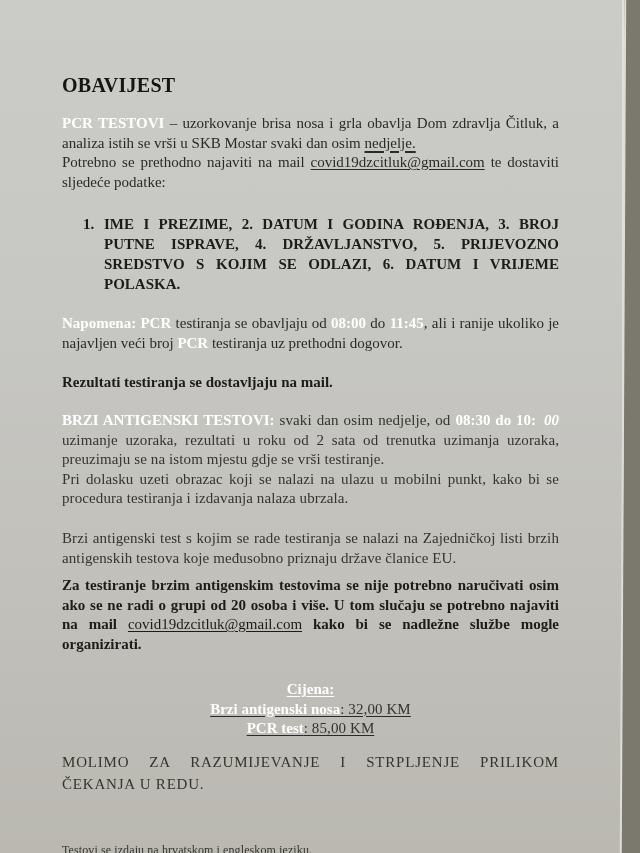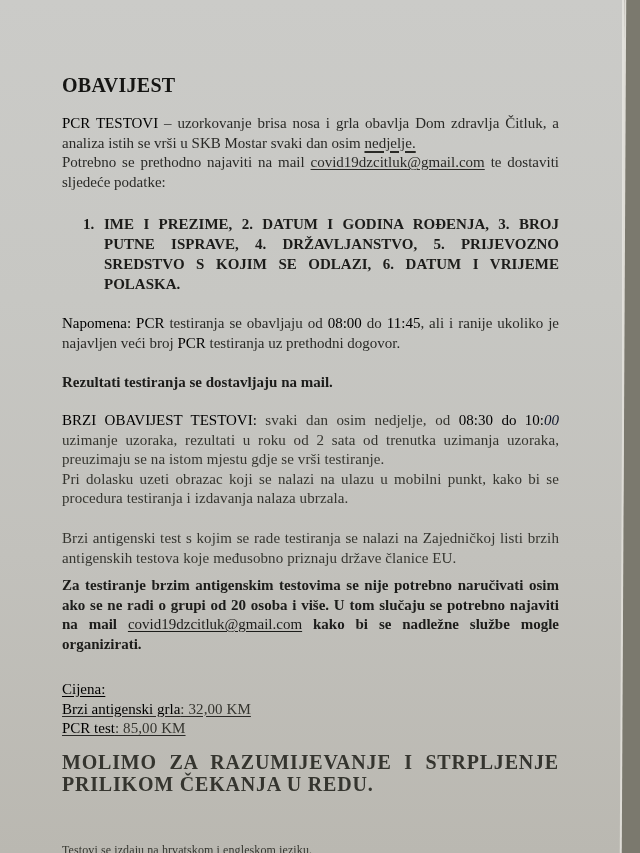--- a/index.html
+++ b/index.html
@@ -53,28 +53,28 @@
     .p {
       position: absolute;
       left: 0;
       width: 497px;
       font-size: 15px;
       line-height: 19.5px;
       text-align: justify;
       color: #2a2a27;
     }
     .p.bold { font-weight: bold; color: #1c1c1a; }
-    .b { font-weight: normal; color: #000000; }
+    .b { font-weight: bold; color: #ffffff; }
     .u { text-decoration: underline; text-underline-offset: 2px; }
     .hand {
       text-decoration: underline;
       text-decoration-thickness: 2px;
       text-underline-offset: 3px;
     }
-    .hand-zero { font-weight: normal; font-style: italic; color: #0f172a; }
+    .hand-zero { font-weight: bold; font-style: italic; color: #ffffff; margin-left: 8px; }
     .list {
       position: absolute;
       left: 21px;
       top: 214px;
       width: 476px;
       font-weight: bold;
       font-size: 15px;
       line-height: 20px;
       color: #1c1c1a;
     }
@@ -115,38 +115,38 @@
     <div class="list-text">IME I PREZIME, 2. DATUM I GODINA ROĐENJA, 3. BROJ PUTNE ISPRAVE, 4. DRŽAVLJANSTVO, 5. PRIJEVOZNO SREDSTVO S KOJIM SE ODLAZI, 6. DATUM I VRIJEME POLASKA.</div>
   </div>
 
   <div class="p" style="top:314px;">
     <span class="b">Napomena: PCR</span><span> testiranja se obavljaju od </span><span class="b">08:00</span><span> do </span><span class="b">11:45</span><span>, ali i ranije ukoliko je najavljen veći broj </span><span class="b">PCR</span><span> testiranja uz prethodni dogovor.</span>
   </div>
 
   <div class="p bold" style="top:373px;">Rezultati testiranja se dostavljaju na mail.</div>
 
   <div class="p" style="top:411px;">
-    <span class="b">BRZI OBAVIJEST TESTOVI:</span><span class="sans-light"> svaki dan osim nedjelje, od </span><span class="b">08:30</span><span class="b"> do </span><span class="b">10:</span><span class="hand-zero">00</span><span class="sans-light"> uzimanje uzoraka, rezultati u roku od 2 sata od trenutka uzimanja uzoraka, preuzimaju se na istom mjestu gdje se vrši testiranje.</span>
+    <span class="b">BRZI ANTIGENSKI TESTOVI:</span><span class="sans-light"> svaki dan osim nedjelje, od </span><span class="b">08:30</span><span class="b"> do </span><span class="b">10:</span><span class="hand-zero">00</span><span class="sans-light"> uzimanje uzoraka, rezultati u roku od 2 sata od trenutka uzimanja uzoraka, preuzimaju se na istom mjestu gdje se vrši testiranje.</span>
     <br>
     <span class="sans-light">Pri dolasku uzeti obrazac koji se nalazi na ulazu u mobilni punkt, kako bi se procedura testiranja i izdavanja nalaza ubrzala.</span>
   </div>
 
   <div class="p sans-light" style="top:529px;font-family:Liberation Serif, serif;">Brzi antigenski test s kojim se rade testiranja se nalazi na Zajedničkoj listi brzih antigenskih testova koje  međusobno priznaju države članice EU.</div>
 
   <div class="p bold" style="top:576px;">
     <span>Za testiranje brzim antigenskim testovima se nije potrebno naručivati osim ako se ne radi o grupi od 20 osoba i više. U tom slučaju se potrebno najaviti na mail </span><span class="u" style="font-weight:normal;">covid19dzcitluk@gmail.com</span><span> kako bi se nadležne službe mogle organizirati.</span>
   </div>
 
-  <div class="p" style="top:680px; text-align:left;">
+  <div class="p" style="top:680px; text-align:center;">
     <div class="b u">Cijena:</div>
     <div class="u">
-      <span class="b">Brzi antigenski grla</span><span class="sans-light">: 32,00 KM</span>
+      <span class="b">Brzi antigenski nosa</span><span class="sans-light">: 32,00 KM</span>
     </div>
     <div class="u">
       <span class="b">PCR test</span><span class="sans-light">: 85,00 KM</span>
     </div>
   </div>
 
-  <div class="p sans-light caps" style="top:751px; line-height:22px; font-size:20px;font-weight:bold;">MOLIMO ZA RAZUMIJEVANJE I STRPLJENJE PRILIKOM ČEKANJA U REDU.</div>
+  <div class="p sans-light caps" style="top:751px; line-height:22px; font-size:15px;">MOLIMO ZA RAZUMIJEVANJE I STRPLJENJE PRILIKOM ČEKANJA U REDU.</div>
 
   <div class="p sans-light" style="top:841px; font-size:12px;">Testovi se izdaju na hrvatskom i engleskom jeziku.</div>
 
 </div>
 
 </body></html>

